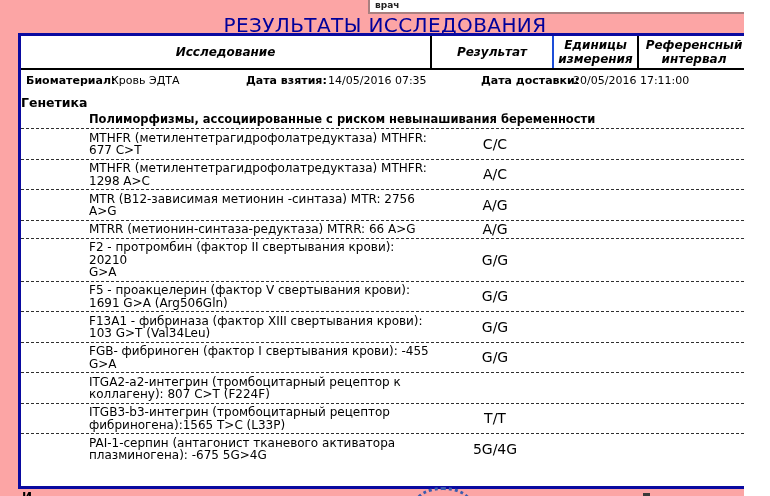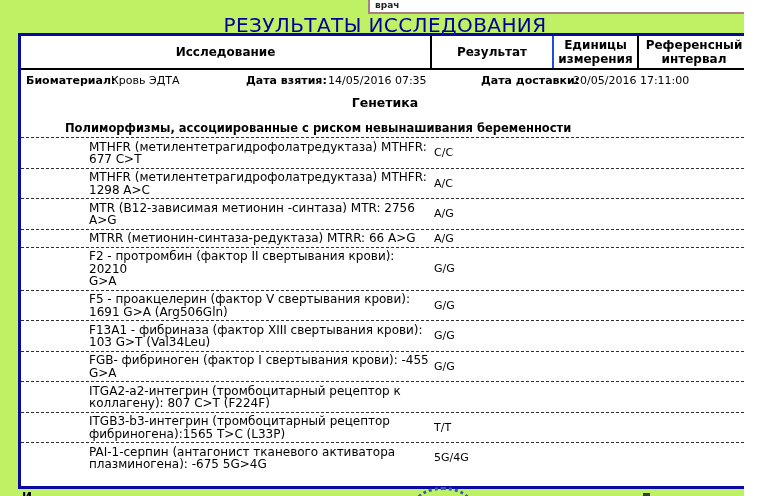--- a/index.html
+++ b/index.html
@@ -1,56 +1,56 @@
 <!DOCTYPE html>
 <html><head>
 <meta charset="utf-8">
 <style>
   * { margin:0; padding:0; box-sizing:border-box; }
   html,body { width:770px; height:496px; background:#ffffff; overflow:hidden;
               font-family:"DejaVu Sans","Liberation Sans",sans-serif; color:#000; }
-  .page { position:relative; width:744px; height:496px; background:#bef264; overflow:hidden; }
+  .page { position:relative; width:744px; height:496px; background:#fca5a5; overflow:hidden; }
 
   
   .top-box { position:absolute; left:368px; top:-11px; width:397px; height:25px;
              border:2px solid #a98080; background:#fff; }
   .top-box .frag { position:absolute; left:5px; top:9px; font-size:9px; font-weight:bold; color:#222; }
 
   
   .doc-title { position:absolute; left:0; top:13px; width:770px; text-align:center;
                font-size:20px; letter-spacing:0.4px; color:#00009b; }
 
   
   .rtable { position:absolute; left:18px; top:33px; width:734px; height:456px;
             border:3px solid #0a0aa0; background:#fff; overflow:hidden; }
 
   .thead { display:flex; height:34px; border-bottom:2px solid #000; }
   .th { display:flex; align-items:center; justify-content:center; text-align:center;
-        font-weight:bold; font-size:12px; line-height:14px; padding:1px 2px; }
+        font-weight:bold; font-size:12px; line-height:14px; padding:1px 2px;font-style:italic; }
   .th1 { width:411px; border-right:2px solid #000; }
   .th2 { width:122px; border-right:2px solid #1d4ed8; }
   .th3 { width:85px;  border-right:2px solid #000; }
   .th4 { flex:1; }
 
   .meta-row { position:relative; height:21px; font-size:11px; }
   .meta-row span { position:absolute; top:4px; white-space:nowrap; }
   .m-lab { font-weight:bold; }
   .mx1 { left:5px; }   .mx2 { left:90px; }
   .mx3 { left:225px; } .mx4 { left:307px; }
   .mx5 { left:460px; } .mx6 { left:552px; }
 
-  .section-row { height:21px; text-align:center; font-weight:bold; font-size:12.5px; padding-top:4px; }
-  .subsection-row { height:17px; padding-left:44px; font-weight:bold; font-size:11.5px;
-                    border-bottom:1.5px dashed #2f2f2f;margin-top:9px; }
+  .section-row { height:21px; font-weight:bold; font-size:12.5px; padding-top:4px; }
+  .subsection-row { height:17px; padding-left:68px; font-weight:bold; font-size:11.5px;
+                    border-bottom:1.5px dashed #2f2f2f; }
 
   .data-row { display:flex; border-bottom:1.5px dashed #2f2f2f; }
   .data-row.last { border-bottom:none; }
   .study { width:345px; margin-left:68px; font-size:12px; line-height:12.5px;
            padding:2.5px 0 2px; white-space:pre-line; }
-  .result { width:122px; align-self:center; font-size:11px; }
+  .result { width:122px; text-align:center; align-self:center; font-size:14px; }
 
   
   .footer-frag { position:absolute; left:22px; top:490px; font-size:12px; font-weight:bold; }
   .sig-frag { position:absolute; left:643px; top:493px; width:7px; height:3px; background:#3a3a3a; }
   .stamp { position:absolute; left:414px; top:487px; width:58px; height:34px;
            border:3.5px dotted #3a5cae; border-radius:50%; background:transparent; }
 </style>
 </head>
 <body>
 

